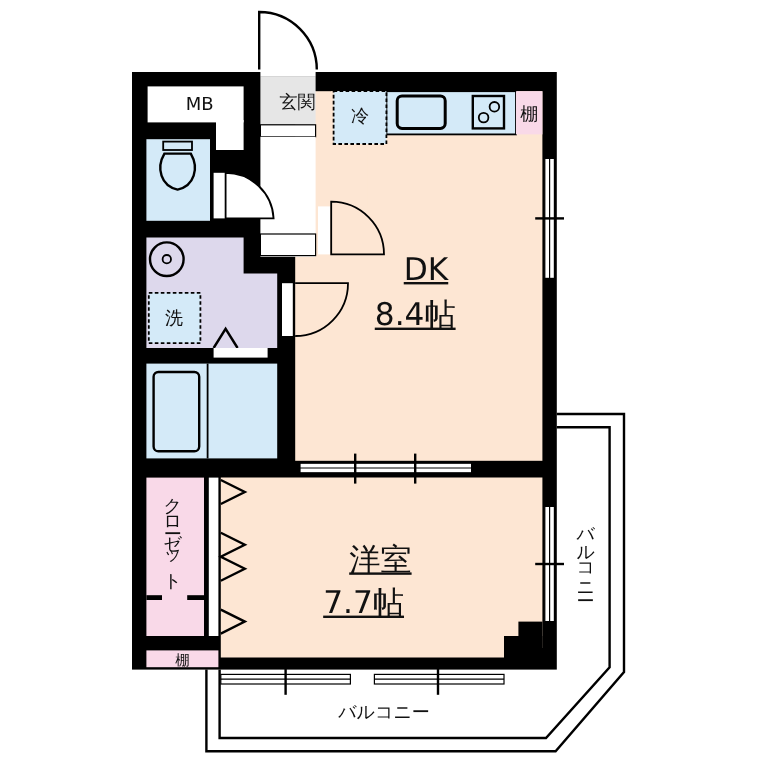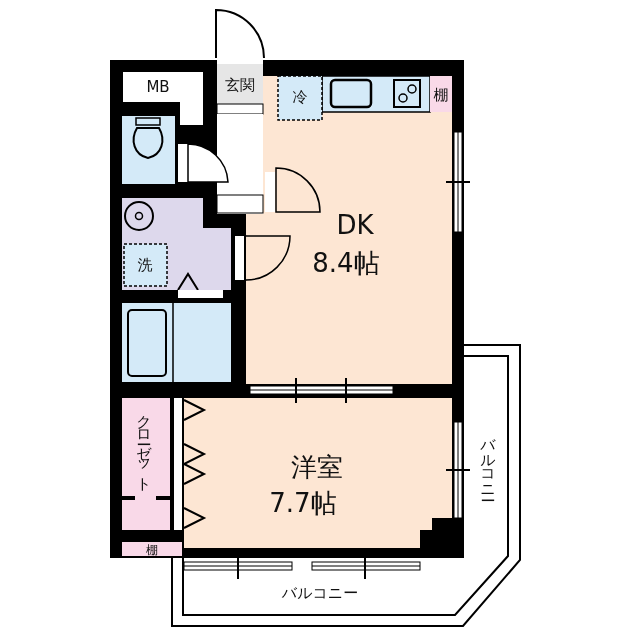--- a/index.html
+++ b/index.html
@@ -1,19 +1,19 @@
 <!DOCTYPE html>
 <html><head>
 <meta charset="utf-8">
 <style>
   html, body { margin:0; padding:0; background:#ffffff; }
   body { width:640px; height:640px; position:relative; overflow:hidden; font-family:"DejaVu Sans", sans-serif; }
   svg { position:absolute; left:0; top:0; }
   .lbl { position:absolute; color:#111; font-family:"DejaVu Sans", sans-serif; text-align:center; white-space:nowrap; }
-  .room-big { font-size:26px; line-height:34px; }
+  .room-big { font-size:26px; line-height:34px;text-decoration:underline; }
   .small { font-size:15px; }
   .vert { writing-mode:vertical-rl; text-orientation:upright; letter-spacing:-1px; }
 </style>
 </head>
 <body>
 
 <svg width="640" height="640" viewBox="0 0 640 640">
 
   <g fill="none" stroke="#000" stroke-width="2">
     <path d="M464,345 L520,345 L520,560 L463,626 L172,626 L172,558"></path>
@@ -95,22 +95,22 @@
   <line x1="446" y1="470" x2="470" y2="470" stroke="#000" stroke-width="2"></line>
 
   <rect x="184" y="562" width="108" height="8" fill="#fff" stroke="#000" stroke-width="1"></rect>
   <line x1="184" y1="566" x2="292" y2="566" stroke="#000" stroke-width="1"></line>
   <line x1="238" y1="555" x2="238" y2="579" stroke="#000" stroke-width="2"></line>
   <rect x="312" y="562" width="108" height="8" fill="#fff" stroke="#000" stroke-width="1"></rect>
   <line x1="312" y1="566" x2="420" y2="566" stroke="#000" stroke-width="1"></line>
   <line x1="365" y1="555" x2="365" y2="579" stroke="#000" stroke-width="2"></line>
 </svg>
 
-<div class="lbl small" style="left:138px;top:78px;width:40px;">MB</div>
-<div class="lbl small" style="left:218px;top:76px;width:44px;">玄関</div>
+<div class="lbl small" style="left:138px;top:78px;width:40px;text-align:right;">MB</div>
+<div class="lbl small" style="left:218px;top:76px;width:60px;">玄関</div>
 <div class="lbl small" style="left:280px;top:88px;width:40px;">冷</div>
 <div class="lbl small" style="left:429px;top:86px;width:24px;">棚</div>
 <div class="lbl small" style="left:125px;top:256px;width:40px;">洗</div>
 <div class="lbl small vert" style="left:134px;top:404px;">クローゼット</div>
 <div class="lbl" style="left:122px;top:542px;width:60px;font-size:12px;">棚</div>
 
 <div class="lbl room-big" style="left:300px;top:208px;width:110px;">DK</div>
 <div class="lbl room-big" style="left:291px;top:246px;width:110px;">8.4帖</div>
 <div class="lbl room-big" style="left:262px;top:450px;width:110px;">洋室</div>
 <div class="lbl room-big" style="left:248px;top:486px;width:110px;">7.7帖</div>

